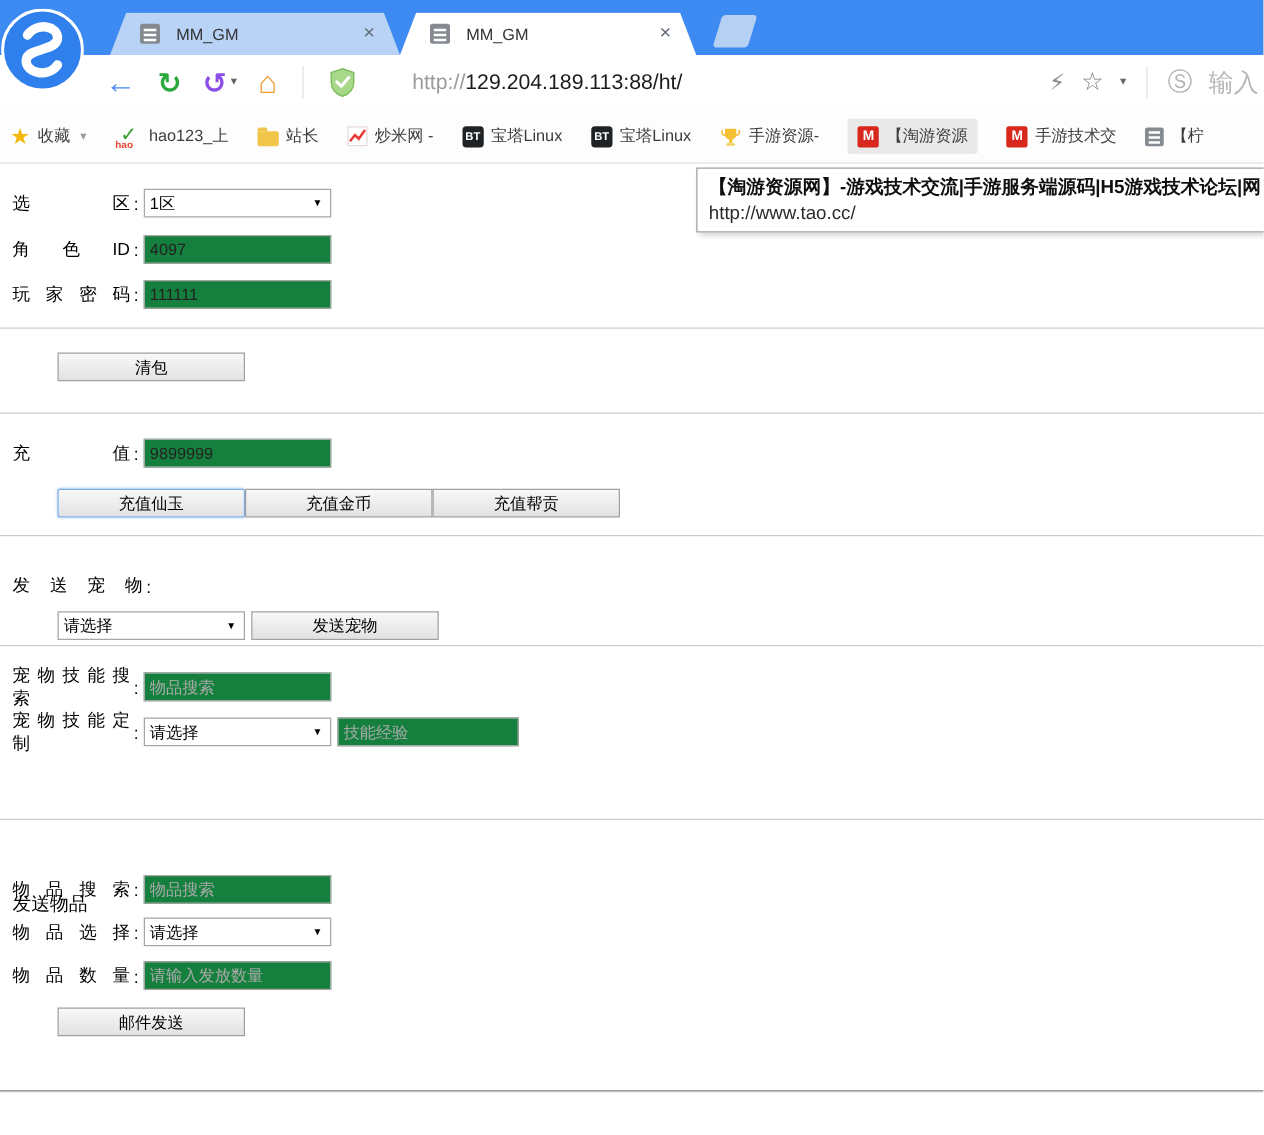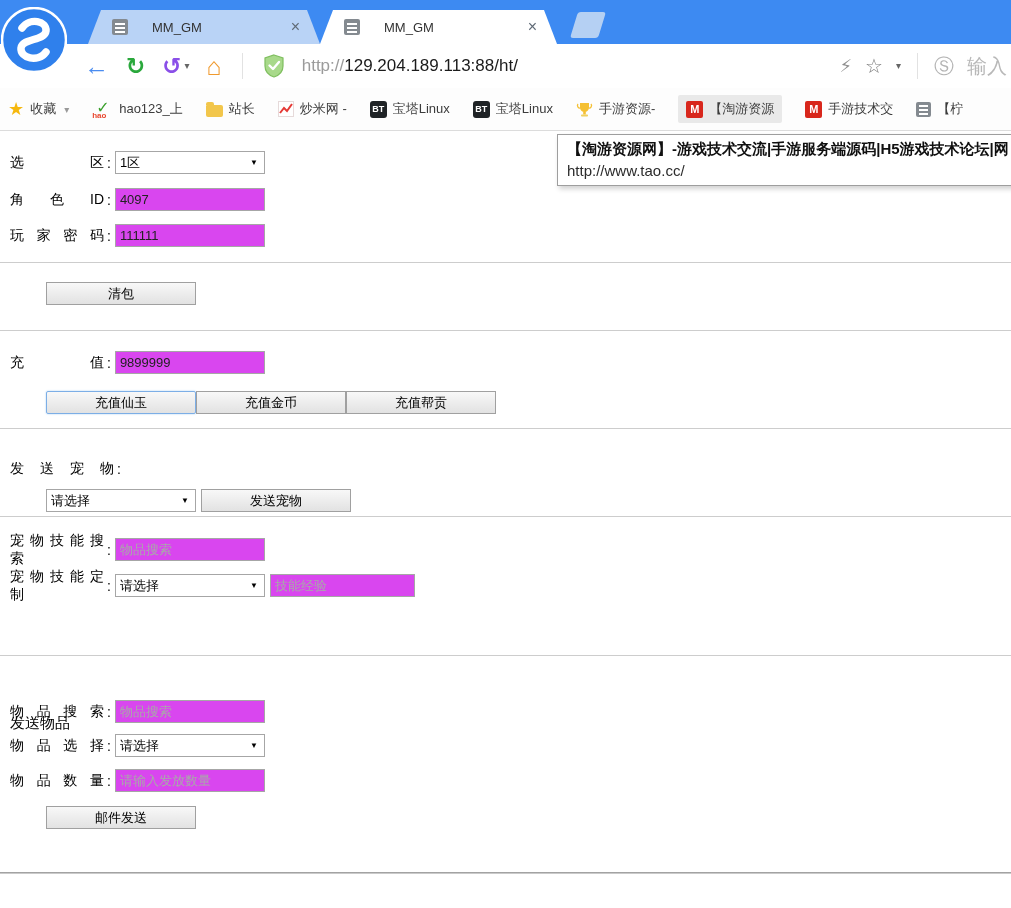--- a/index.html
+++ b/index.html
@@ -8,40 +8,40 @@
   .wrap { position:relative; width:1011px; height:908px; overflow:hidden; background:#fff; }
 
   
   .titlebar { position:relative; height:44px; background:#3d8af2; }
   .logo { position:absolute; left:1px; top:7px; width:66px; height:66px; z-index:30; }
   .tab { position:absolute; bottom:0; height:34px; display:flex; align-items:center;
     padding:0 20px 0 24px; clip-path:polygon(0 100%,13px 0,calc(100% - 13px) 0,100% 100%);
     font-size:13px; color:#333; }
   .tab-1 { left:88px; width:232px; background:#b9d3f6; }
   .tab-2 { left:320px; width:237px; background:#ffffff; }
-  .tab-title { margin-left:24px; white-space:nowrap; }
+  .tab-title { margin-left:13px; white-space:nowrap; }
   .tab-close { margin-left:auto; color:#5f6a76; font-size:16px; line-height:1; }
   .doc-ic { position:relative; width:16px; height:16px; border-radius:2px; background:#848a90; flex:0 0 auto; }
   .doc-ic::before { content:""; position:absolute; left:3px; right:3px; top:4px; height:2px;
     background:#fff; box-shadow:0 4px 0 #fff, 0 8px 0 #fff; }
   .newtab { position:absolute; left:574px; bottom:6px; width:28px; height:26px;
     background:#b5d0f3; border-radius:3px; transform:skewX(-17deg); }
 
   .toolbar { position:relative; height:44px; background:#fff; }
   .nav { position:absolute; left:84px; top:0; height:100%; display:flex; align-items:center; gap:17px; }
   .ic { line-height:1; }
   .ic-back { color:#4a8cf0; font-size:25px; font-weight:bold; }
   .ic-reload { color:#2aa83c; font-size:23px; font-weight:bold; }
   .undo-grp { display:flex; align-items:center; gap:3px; }
   .ic-undo { color:#8a4fe8; font-size:23px; font-weight:bold; }
   .ic-caret { color:#666; font-size:10px; }
   .ic-home { color:#f09a2e; font-size:25px; font-weight:bold; }
   .vsep { width:1px; height:26px; background:#e2e2e2; margin:0 3px; }
   .url { font-size:17px; white-space:nowrap; }
-  .url-scheme { color:#9b9b9b; }
+  .url-scheme { color:#9b9b9b;margin-left:28px; }
   .url-path { color:#1b1b1b; }
   .toolbar-right { position:absolute; right:4px; top:0; height:100%; display:flex; align-items:center; gap:13px; }
   .ic-bolt { color:#8e8e8e; font-size:18px; }
   .ic-star-o { color:#7d7d7d; font-size:20px; }
   .ic-sbadge { color:#b3b3b3; font-size:20px; }
   .hint { color:#b8b8b8; font-size:20px; }
 
   
   .bookmarks { height:43px; background:#fdfdfd; border-bottom:1px solid #dcdcdc;
     display:flex; align-items:center; padding:0 8px; gap:23px; font-size:13px;
@@ -73,21 +73,21 @@
   
   .content { position:absolute; left:0; top:131px; width:1011px; height:777px; background:#fff; }
   .row { position:absolute; left:10px; height:23px; display:flex; align-items:center; font-size:14px; color:#000; }
   .lbl { display:inline-block; width:94px; text-align:justify; text-align-last:justify; }
   .lbl-w { width:104px; }
   .colon { margin:0 4px 0 3px; }
   .select { width:150px; height:23px; border:1px solid #a6a6a6; background:#fff;
     display:flex; align-items:center; justify-content:space-between; padding:0 6px 0 4px; font-size:13px; }
   .select-caret { font-size:8px; color:#000; }
   .txt { width:150px; height:23px; border:1px solid #a6a6a6; padding:0 4px; font-size:13px;
-    color:#222; font-family:inherit; background:#d946ef; }
+    color:#222; font-family:inherit; background:#15803d; }
   .txt::placeholder { color:#a9a9a9; }
   .btn { height:23px; width:150px; background:linear-gradient(#f8f8f8,#e2e2e2);
     border:1px solid #a0a0a0; font-size:13px; color:#000; font-family:inherit; }
   .btn.focus { border:1px solid #7caee6; border-radius:2px; box-shadow:0 0 2px #a9cdf0; }
   .grp { position:absolute; left:10px; display:flex;margin-left:36px; }
   .gap5 { gap:5px; }
   .hrline { position:absolute; left:0; right:0; height:1px; background:#cdcdcd; }
   .hr-dark { height:2px; background:linear-gradient(#8f8f8f,#dedede); }
   .sec-title { position:absolute; left:10px; font-size:15px; color:#000;margin-top:42px; }
   .watermark { position:absolute; left:503px; top:344px; font-size:34px; color:#fa3e3e;

